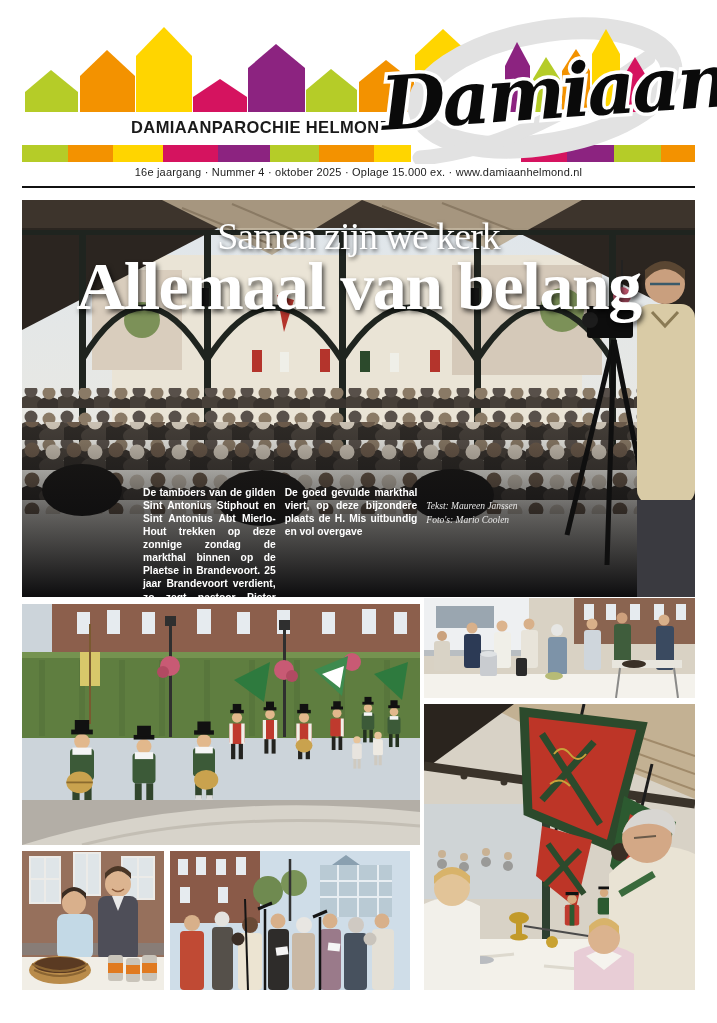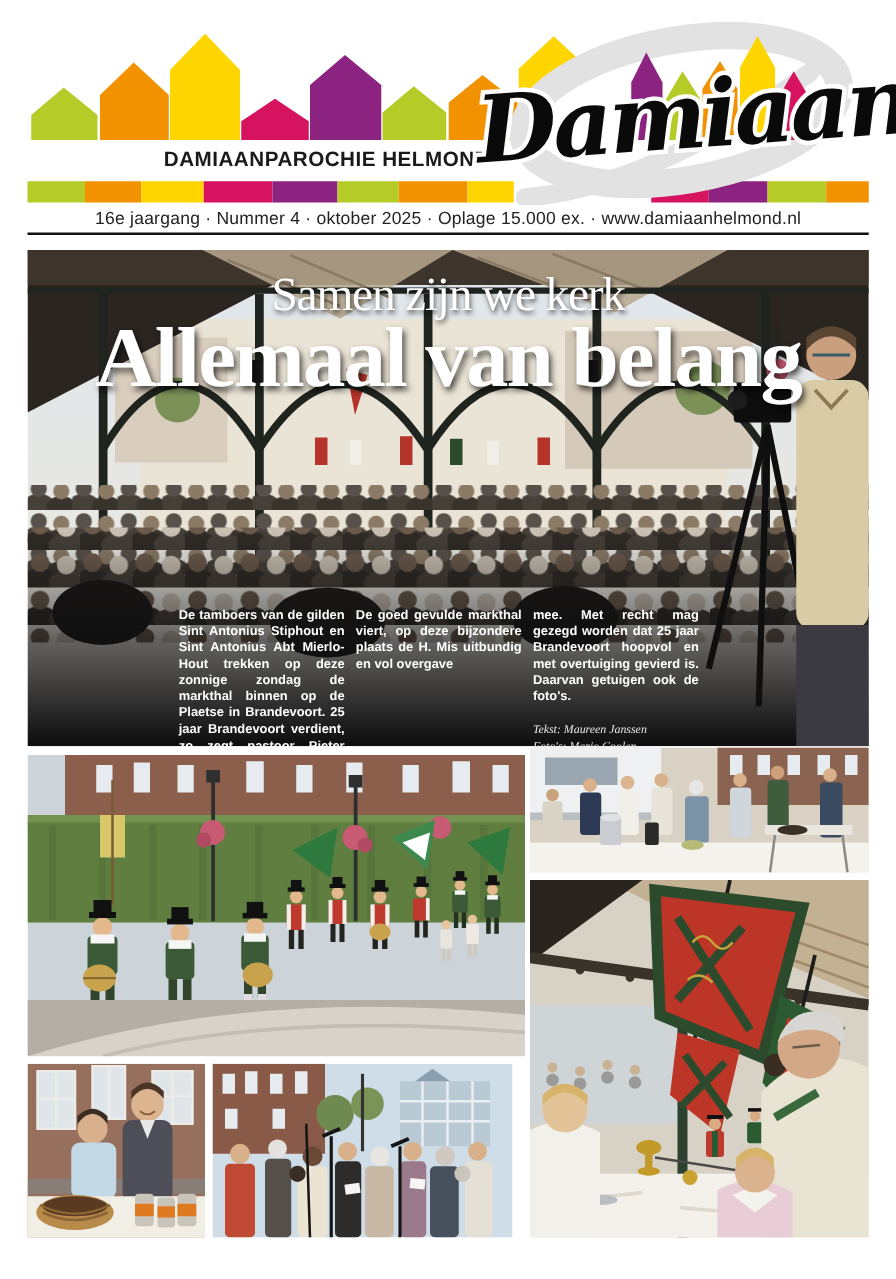--- a/index.html
+++ b/index.html
@@ -2,21 +2,21 @@
 <html><head>
 <meta charset="utf-8">
 <style>
   html,body{margin:0;padding:0;background:#ffffff;}
   .page{position:relative;width:717px;height:1023px;margin:0 auto;background:#fff;overflow:hidden;
         font-family:"Liberation Sans",sans-serif;}
   .abs{position:absolute;}
 
   
   .tagline{position:absolute;left:22px;top:166px;width:673px;text-align:center;
-           font-size:14px;color:#222;letter-spacing:.2px;}
+           font-size:11px;color:#222;letter-spacing:.2px;}
   .rule{position:absolute;left:22px;top:186px;width:673px;height:2px;background:#111;}
 
   
   .hero{position:absolute;left:22px;top:200px;width:673px;height:397px;}
   .hero svg{position:absolute;left:0;top:0;}
   .kicker{position:absolute;left:0;top:14px;width:100%;text-align:center;color:#fff;
           font-family:"Liberation Serif",serif;font-size:38px;font-weight:400;
           text-shadow:1px 2px 4px rgba(0,0,0,.65);letter-spacing:-1px;}
   .headline{position:absolute;left:0;top:47px;width:100%;text-align:center;color:#fff;
           font-family:"Liberation Serif",serif;font-size:68px;font-weight:700;
@@ -177,21 +177,20 @@
     <div class="kicker">Samen zijn we kerk</div>
     <div class="headline">Allemaal van belang</div>
     <div class="cols">
       <div class="col">
         <p>De tamboers van de gilden Sint Antonius Stiphout en Sint Antonius Abt Mierlo-Hout trekken op deze zonnige zondag de markthal binnen op de Plaetse in Brandevoort. 25 jaar Brandevoort verdient, zo zegt pastoor Pieter Scheepers een mooie viering.</p>
       </div>
       <div class="col">
         <p>De goed gevulde markthal viert, op deze bijzondere plaats de H. Mis uitbundig en vol overgave</p>
       </div>
       <div class="col">
-        <p>mee. Met recht mag gezegd worden dat 25 jaar Brandevoort hoopvol en met overtuiging gevierd is. Daarvan getuigen ook de foto's.</p>
         <div class="credits">
           <p class="credit">Tekst: Maureen Janssen</p>
           <p class="credit">Foto's: Mario Coolen</p>
         </div>
       </div>
     </div>
   </div>
 
   <svg class="ph" style="left:22px;top:604px" width="398" height="241" viewBox="0 0 398 241">
     <rect width="398" height="241" fill="#ccd4da"></rect>

